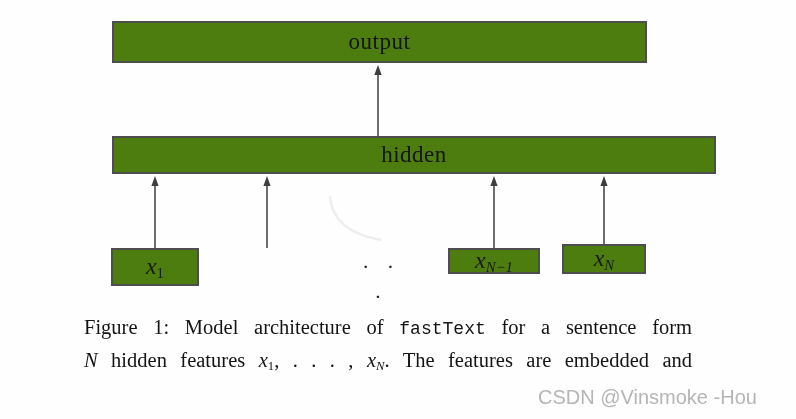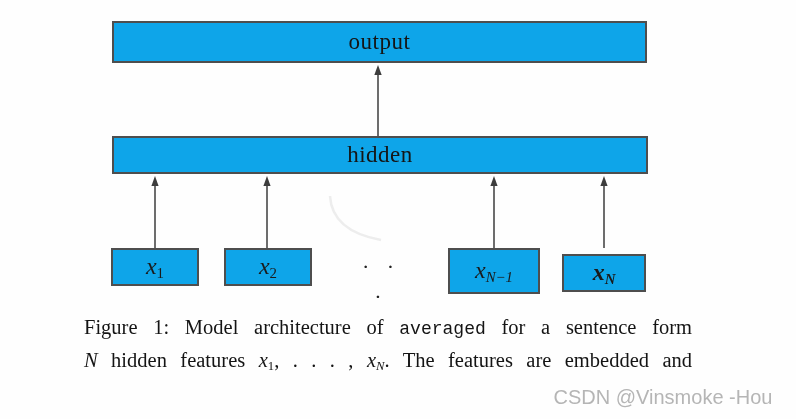--- a/index.html
+++ b/index.html
@@ -3,47 +3,47 @@
 <meta charset="utf-8">
 <style>
   html,body{margin:0;padding:0;background:#ffffff;}
   .stage{
     position:relative;width:796px;height:419px;background:#fefefe;
     font-family:"Liberation Serif",serif;overflow:hidden;
   }
   .arrows{position:absolute;left:0;top:0;width:796px;height:419px;}
   .node{
     position:absolute;box-sizing:border-box;
-    border:2px solid #4e4e4e;background:#0ea5e9;
+    border:2px solid #4e4e4e;background:#4d7c0f;
     display:flex;align-items:center;justify-content:center;
   }
   .node-label{font-size:23px;color:#151515;letter-spacing:.5px;}
   .input-label{font-size:24px;font-style:italic;color:#1a1a1a;}
   .output-node{left:112px;top:21px;width:535px;height:42px;}
-  .hidden-node{left:112px;top:136px;width:536px;height:38px;}
+  .hidden-node{left:112px;top:136px;width:604px;height:38px;}
   .in1{left:111px;top:248px;width:88px;height:38px;}
   .in2{left:224px;top:248px;width:88px;height:38px;}
-  .in3{left:448px;top:248px;width:92px;height:46px;}
-  .in4{left:562px;top:254px;width:84px;height:38px;font-weight:bold;}
+  .in3{left:448px;top:248px;width:92px;height:26px;}
+  .in4{left:562px;top:244px;width:84px;height:30px;}
   .ellipsis{
     position:absolute;left:350px;top:252px;width:62px;height:30px;
     text-align:center;font-size:22px;letter-spacing:6px;color:#222;
     line-height:30px;
   }
   .caption{position:absolute;left:84px;top:311px;width:608px;color:#141414;}
   .cap-line{font-size:20.5px;line-height:33px;height:33px;}
   .just{text-align:justify;text-align-last:justify;}
   .seg-b{font-weight:normal;}
   .seg-r{}
   .seg-m{font-family:"Liberation Mono",monospace;font-size:.88em;}
   .seg-italic{font-style:italic;}
   .seg-sub{font-size:.62em;font-style:normal;vertical-align:-.25em;}
   .seg-subi{font-size:.62em;font-style:italic;vertical-align:-.25em;}
   .watermark{
-    position:absolute;left:538px;top:386px;width:250px;text-align:center;
+    position:absolute;left:538px;top:386px;width:250px;text-align:left;
     font-family:"Liberation Sans",sans-serif;font-size:20px;color:#b5b5b5;
   }
 </style>
 </head>
 <body>
 
 <div class="stage">
 
   <svg class="arrows" viewBox="0 0 796 419" xmlns="http://www.w3.org/2000/svg">
     <path d="M 330 196 Q 332 231 381 240" stroke="#ededed" stroke-width="2.5" fill="none"></path>
@@ -74,34 +74,31 @@
   </div>
 
   <div class="node hidden-node">
     <span class="node-label">hidden</span>
   </div>
 
   <div class="node in1">
     <span class="input-label"><span class="seg-italic">x</span><span class="seg-sub">1</span></span>
   </div>
 
-  <div class="node in2">
-    <span class="input-label"><span class="seg-italic">x</span><span class="seg-sub">2</span></span>
-  </div>
 
   <div class="ellipsis">· · ·</div>
 
   <div class="node in3">
     <span class="input-label"><span class="seg-italic">x</span><span class="seg-subi">N−1</span></span>
   </div>
 
   <div class="node in4">
     <span class="input-label"><span class="seg-italic">x</span><span class="seg-subi">N</span></span>
   </div>
 
   <div class="caption">
-    <div class="cap-line just"><span class="seg-b">Figure 1:</span><span class="seg-r"> Model architecture of </span><span class="seg-m">averaged</span><span class="seg-r"> for a sentence form</span></div>
+    <div class="cap-line just"><span class="seg-b">Figure 1:</span><span class="seg-r"> Model architecture of </span><span class="seg-m">fastText</span><span class="seg-r"> for a sentence form</span></div>
     <div class="cap-line just"><span class="seg-italic">N</span><span class="seg-r"> hidden features </span><span class="seg-italic">x</span><span class="seg-sub">1</span><span class="seg-r">, . . . , </span><span class="seg-italic">x</span><span class="seg-subi">N</span><span class="seg-r">. The features are embedded and</span></div>
   </div>
 
   <div class="watermark">CSDN @Vinsmoke -Hou</div>
 
 </div>
 
 </body></html>

